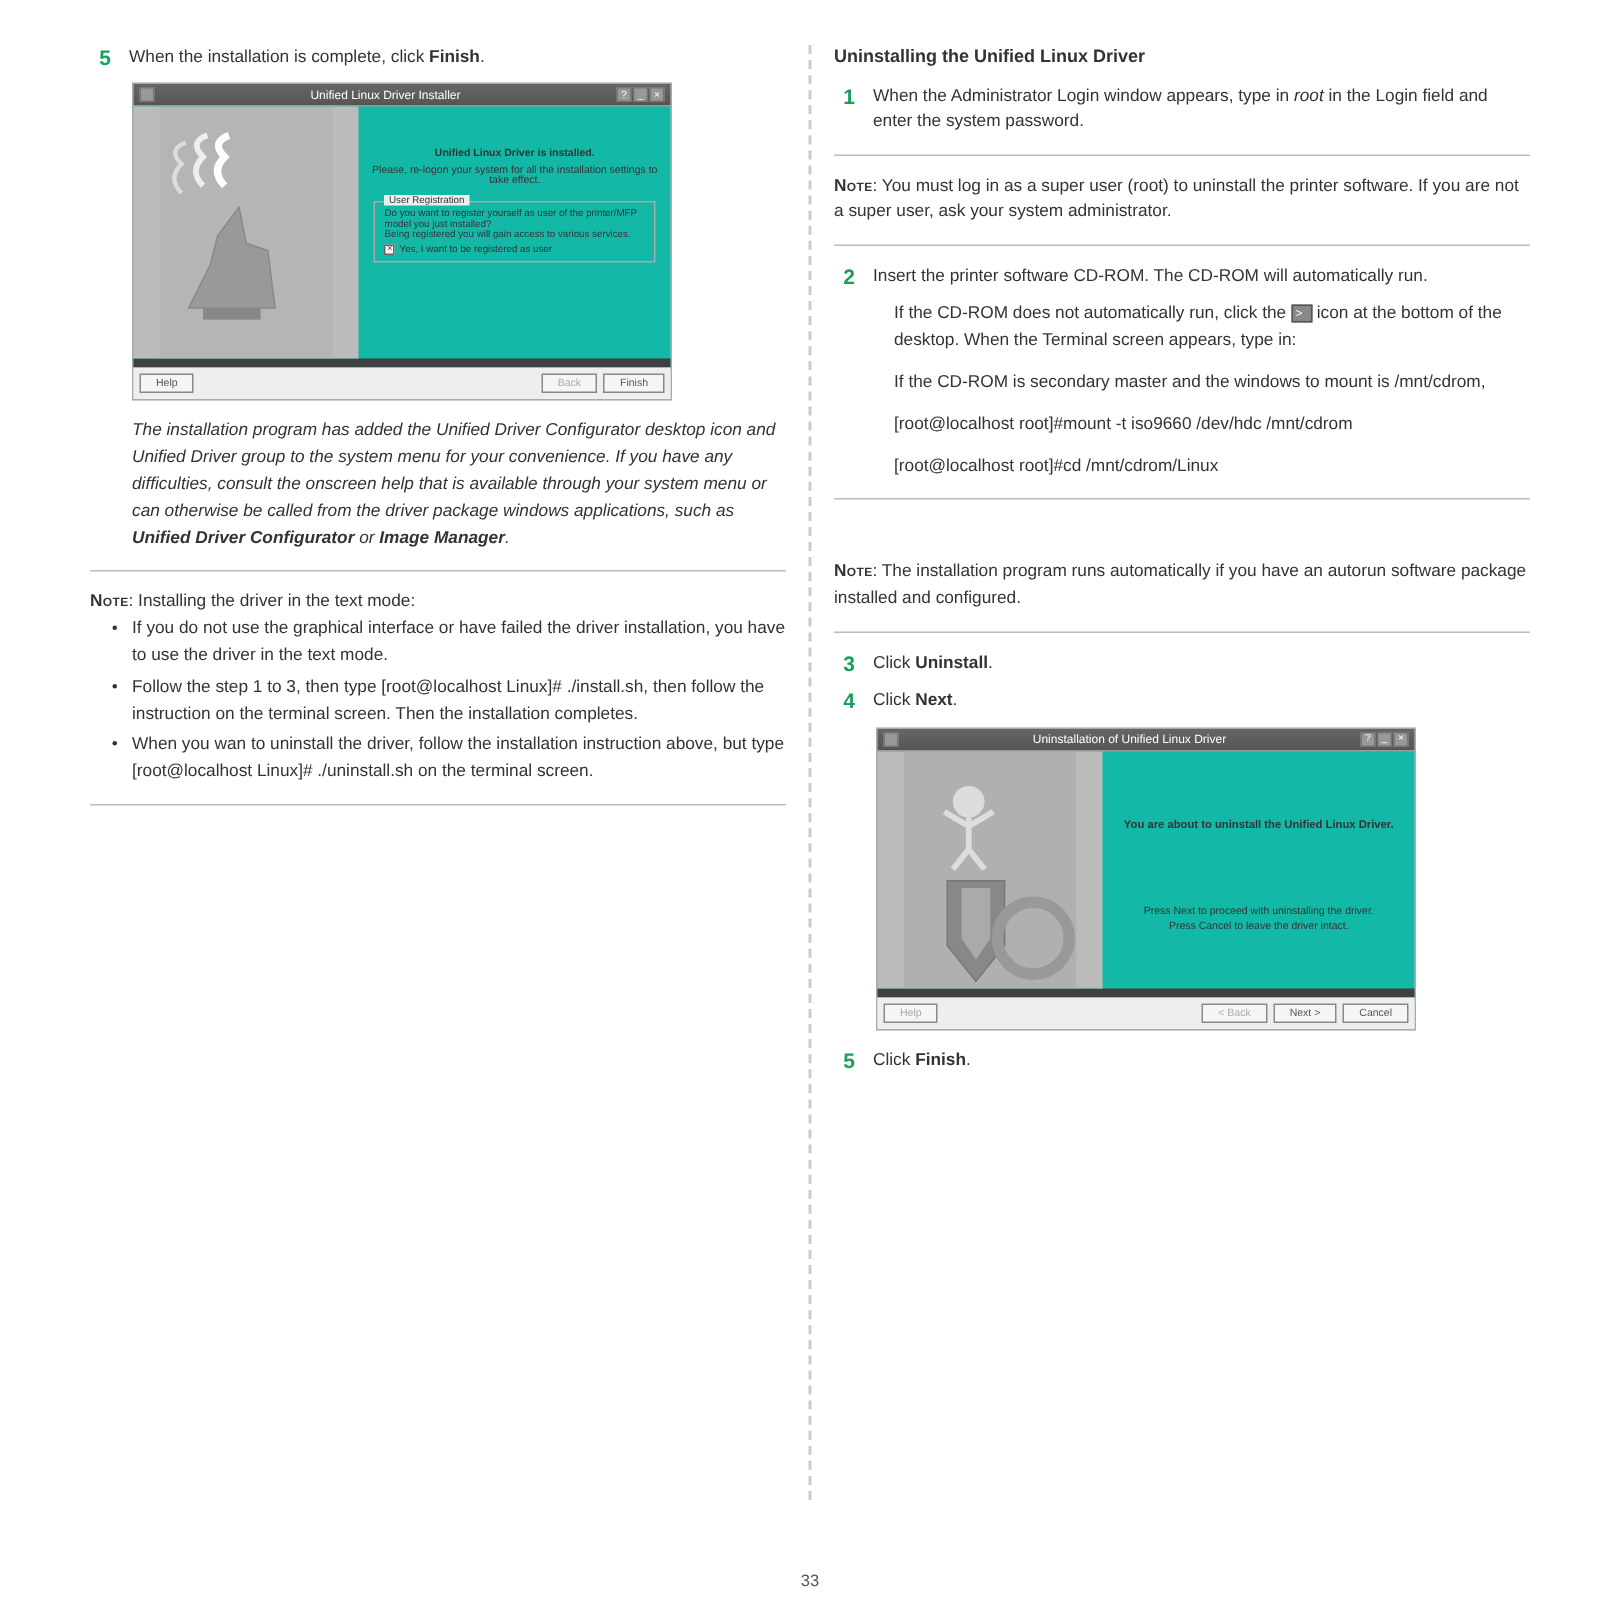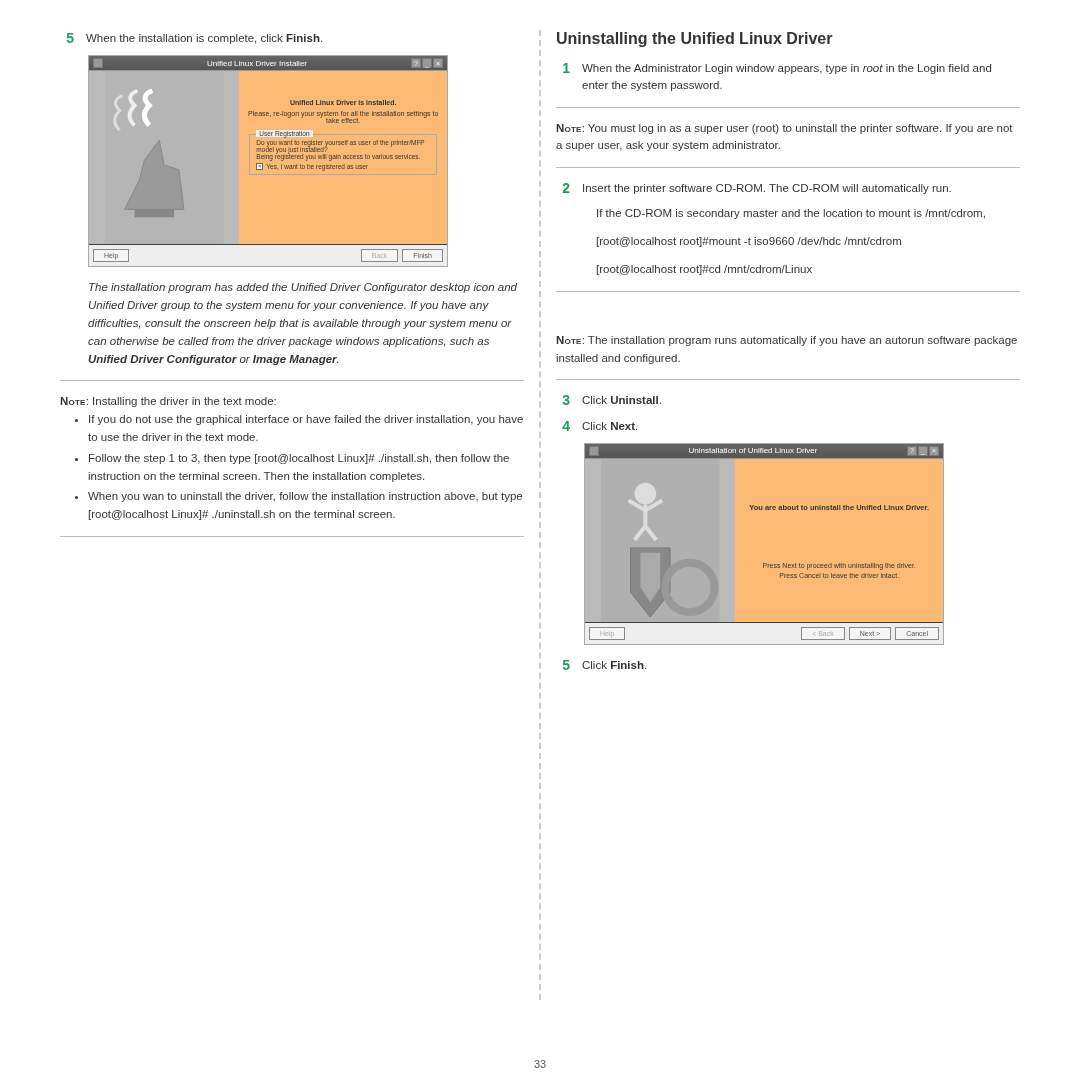--- a/index.html
+++ b/index.html
@@ -50,21 +50,21 @@
     font-size: 8px;
     text-align: center;
     padding: 2px 4px;
     display:flex;
     justify-content:space-between;
     align-items:center;
   }
   .ss-titlebar .ttxt{flex:1;text-align:center;}
   .ss-ico{width:10px;height:10px;background:#999;border:1px solid #777;font-size:7px;display:flex;align-items:center;justify-content:center;}
   .ss-ctrls{display:flex;gap:1px;}
-  .ss-body { display: flex; background:#fdba74; border-top:1px solid #999;border-bottom:1px solid #404040;}
+  .ss-body { display: flex; background:#14b8a6; border-top:1px solid #999;border-bottom:6px solid #404040;}
   .ss-side {
     width: 42%;
     height: 100%;
     background: #bbb;
     position: relative;
     overflow:hidden;
   }
   .ss-side svg{width:100%;height:100%;}
   .ss-main { flex:1; padding:8px; font-size:7px; text-align:center;}
   .ss-main .hdr{font-weight:bold;margin:20px 0 4px;}
@@ -79,30 +79,30 @@
   .ss-fr{display:flex;gap:4px;}
   .para { margin-left: 28px; line-height: 1.55; margin-bottom: 6px; font-style: italic; }
   .para b { font-weight: bold; }
   hr.thin { border: none; border-top: 1px solid #bbb; margin: 12px 0; }
   .smallcaps { font-variant: small-caps; font-weight: bold; letter-spacing:0.02em;}
   .bullets { margin-left: 28px; }
   .bullets li { line-height: 1.55; margin-bottom: 3px; list-style: disc; }
   h2.section-head {
     font-family: Arial, sans-serif;
     font-weight: bold;
-    font-size: 16px;
+    font-size: 12px;
     color: #333;
     margin-bottom: 12px;
   }
   .sub-para { margin-left: 40px; line-height:1.55; margin-bottom:10px;}
   .terminal-icon{display:inline-block;width:14px;height:12px;border:1px solid #555;background:#888;vertical-align:middle;position:relative;}
   .terminal-icon::after{content:">";color:#fff;font-size:8px;position:absolute;left:2px;top:-1px;}
   .footer {
     position: absolute;
-    bottom: 8px;
+    bottom: 18px;
     width: 100%;
     text-align: center;
     font-size: 11px;
     color: #555;
     line-height:1.5;
   }
   .uninst-body .msg{font-weight:bold;font-size:7.5px;margin:36px 0 50px;}
   .uninst-body .sm{font-size:7px;margin:3px 0;}
 </style>
 </head>
@@ -194,21 +194,24 @@
     <p style="line-height:1.55;">
       <span class="smallcaps">Note</span><span>: You must log in as a super user (root) to uninstall the printer software. If you are not a super user, ask your system administrator.</span>
     </p>
     <hr class="thin">
 
     <div class="step">
       <div class="step-num">2</div>
       <div class="step-body">Insert the printer software CD-ROM. The CD-ROM will automatically run.</div>
     </div>
 
-    <p class="sub-para">If the CD-ROM is secondary master and the location to mount is /mnt/cdrom,</p>
+    <p class="sub-para">
+      <span>If the CD-ROM does not automatically run, click the </span><span class="terminal-icon"></span><span> icon at the bottom of the desktop. When the Terminal screen appears, type in:</span>
+    </p>
+    <p class="sub-para">If the CD-ROM is secondary master and the windows to mount is /mnt/cdrom,</p>
     <p class="sub-para">[root@localhost root]#mount -t iso9660 /dev/hdc /mnt/cdrom</p>
     <p class="sub-para">[root@localhost root]#cd /mnt/cdrom/Linux</p>
 
     <hr class="thin">
     <p style="line-height:1.55;margin-top:40px;">
       <span class="smallcaps">Note</span><span>: The installation program runs automatically if you have an autorun software package installed and configured.</span>
     </p>
     <hr class="thin">
 
     <div class="step">

